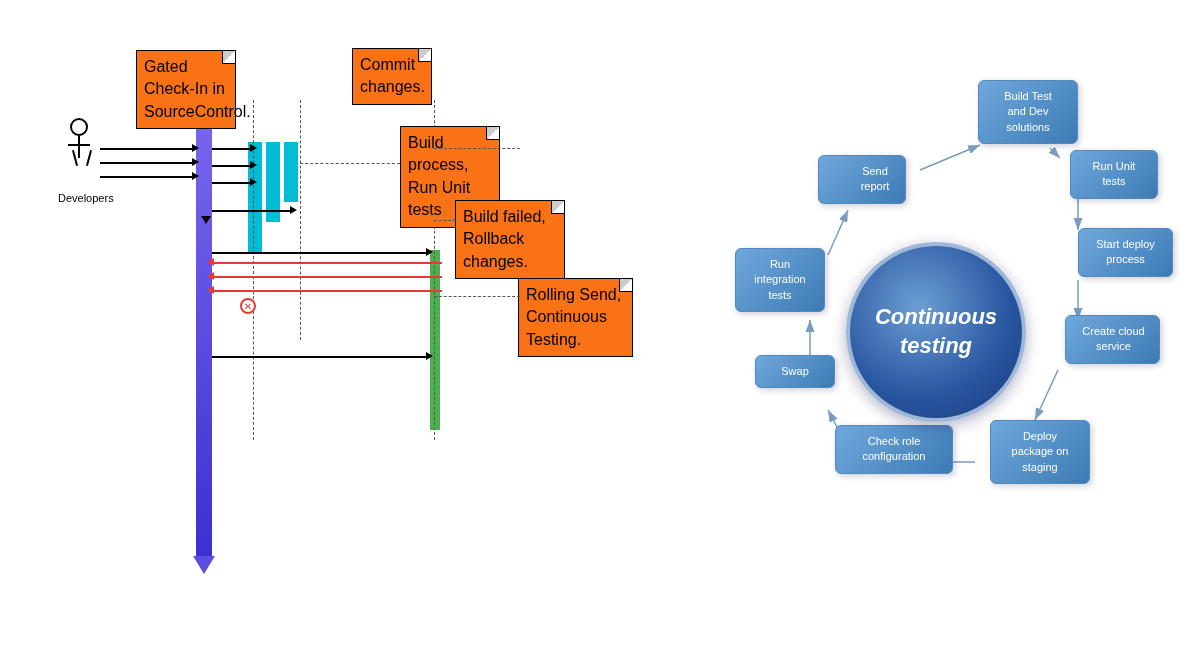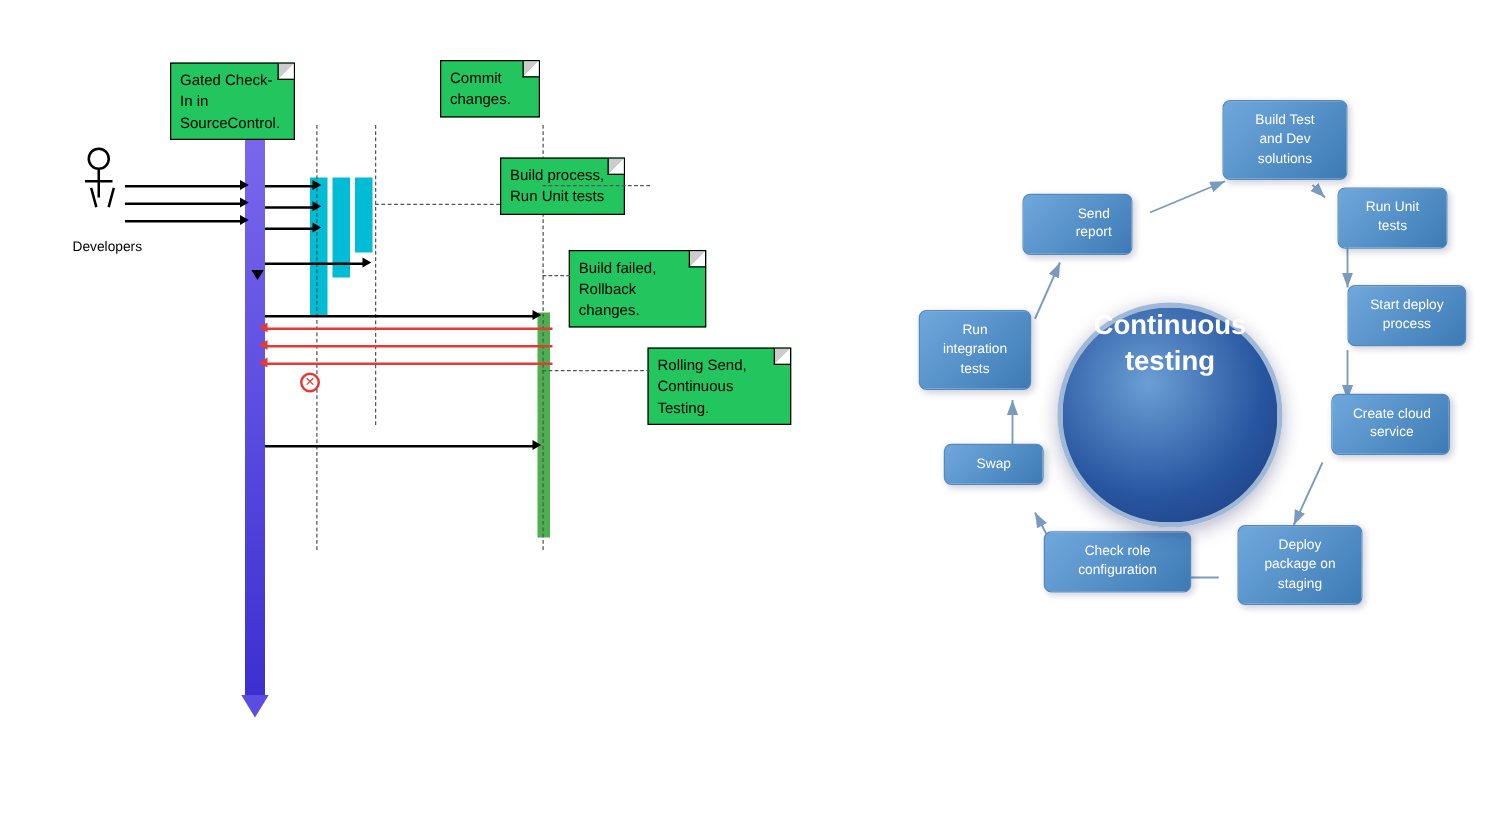--- a/index.html
+++ b/index.html
@@ -123,24 +123,24 @@
       position: absolute;
       left: -5px; top: -4px;
       border-right: 7px solid #e53935;
       border-top: 4px solid transparent;
       border-bottom: 4px solid transparent;
     }
 
     
     .note-box {
       position: absolute;
-      background: #22c55e;
+      background: #f97316;
       border: 1px solid #000;
       padding: 5px 7px;
-      font-size: 12px;
+      font-size: 16px;
       line-height: 1.4;
     }
     .note-box.folded::before {
       content: '';
       position: absolute;
       top: 0; right: 0;
       width: 12px; height: 12px;
       background: linear-gradient(135deg, #ccc 50%, #fff 50%);
       border-left: 1px solid #000;
       border-bottom: 1px solid #000;
@@ -165,28 +165,29 @@
 
     
     .center-circle {
       position: absolute;
       left: 50%; top: 50%;
       transform: translate(-50%, -50%);
       width: 180px; height: 180px;
       border-radius: 50%;
       background: radial-gradient(circle at 40% 35%, #6b9fd4, #2855a0 60%, #1a3a7a);
       border: 4px solid #a0b8d8;
-      display: flex; align-items: flex-start; justify-content: center;
+      display: flex; align-items: center; justify-content: center;
       text-align: center;
       color: #fff;
       font-size: 22px;
       font-weight: bold;
       line-height: 1.3;
       box-shadow: 0 4px 15px rgba(0,0,80,0.3);
       z-index: 10;
+      font-style: italic;
     }
 
     
     .node-box {
       position: absolute;
       background: linear-gradient(135deg, #6fa8dc, #3d7ab5);
       border: 1px solid #5588bb;
       border-radius: 6px;
       padding: 8px 10px;
       font-size: 11px;

